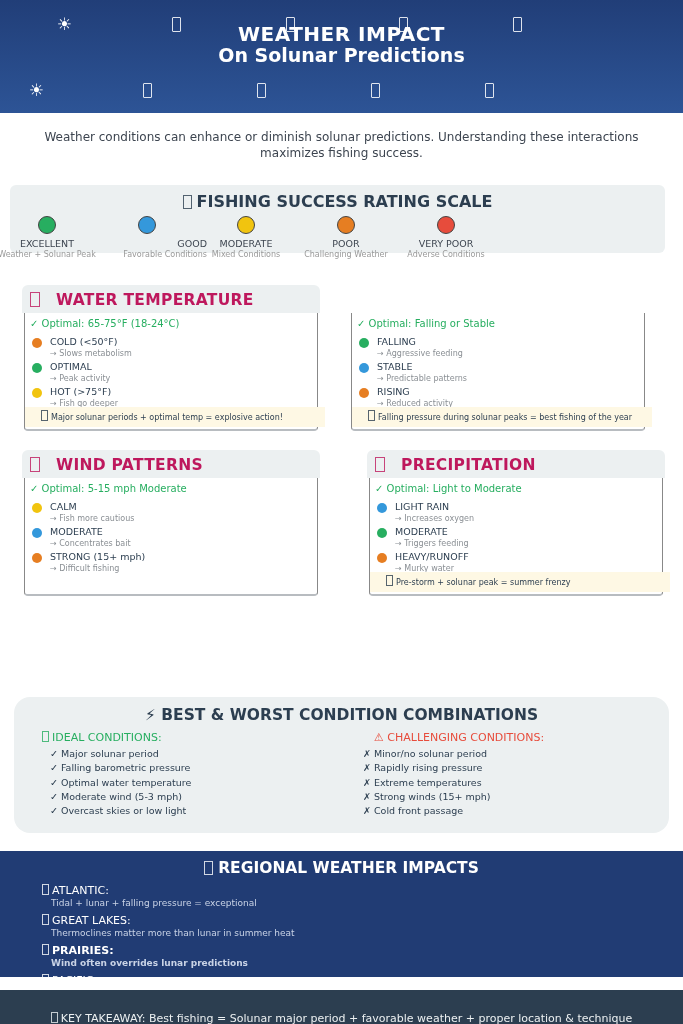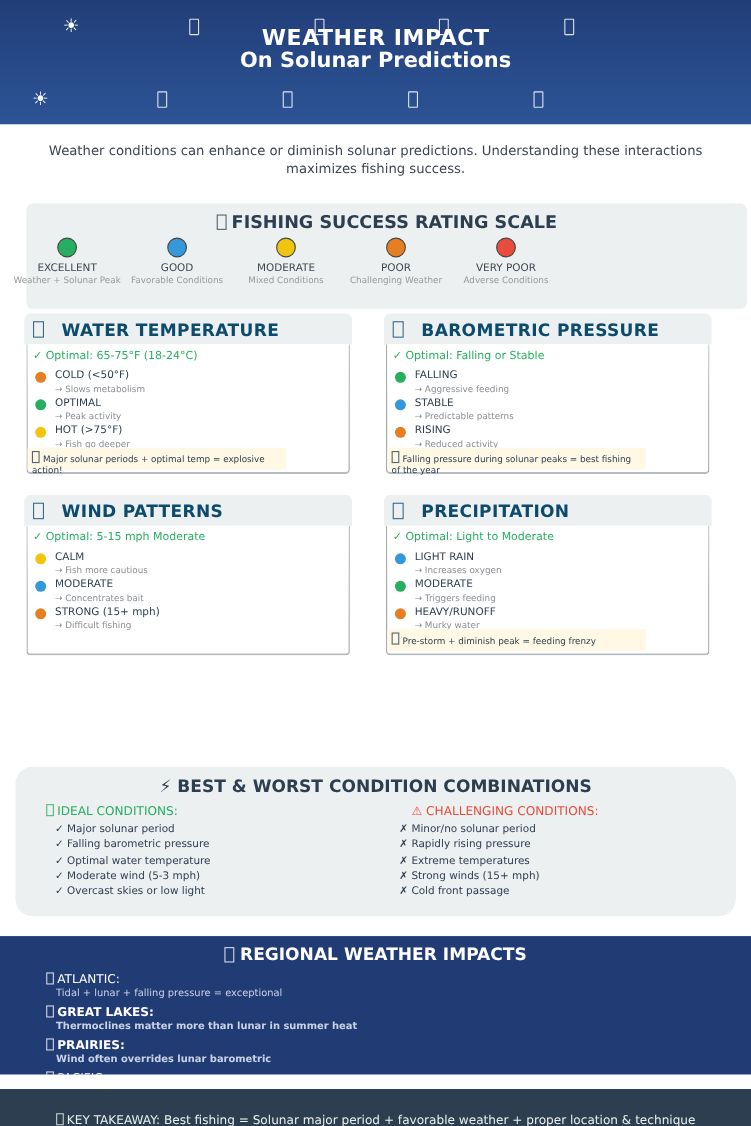--- a/index.html
+++ b/index.html
@@ -13,43 +13,43 @@
     color: #ffffff; font-weight: bold; font-size: 20px; letter-spacing: 0.5px; }
   .hero-sub { position: absolute; left: 0; right: 0; top: 44px; text-align: center;
     color: #ffffff; font-weight: bold; font-size: 19px; }
   .deco { position: absolute; color: #ffffff; font-size: 17px; line-height: 1; }
   .deco.box { width: 9px; height: 15px; border: 1.4px solid rgba(255,255,255,0.85); border-radius: 1px; }
 
   .intro { position: absolute; left: 40px; right: 40px; top: 129px; text-align: center;
     font-size: 12px; line-height: 16px; color: #3d4550; }
 
   
-  .scale { position: absolute; left: 24px; top: 185px; width: 655px; height: 96px;
+  .scale { position: absolute; left: 10px; top: 185px; width: 655px; height: 68px;
     background: #ecf0f1; border-radius: 6px; }
   .scale-title { position: absolute; left: 0; right: 0; top: 7px; text-align: center;
     font-weight: bold; font-size: 16px; color: #2c3e50; }
   .tofu { display: inline-block; width: 9px; height: 14px; border: 1.2px solid currentColor; vertical-align: -2px; margin-right: 5px; opacity: 0.8; }
   .tofu.sm { width: 7px; height: 11px; vertical-align: -1px; margin-right: 3px; }
   .rating { position: absolute; top: 31px; width: 120px; text-align: center; }
   .rating .dot { width: 18px; height: 18px; border-radius: 50%; margin: 0 auto; border: 1px solid #444; }
   .rating .lbl { margin-top: 4px; font-size: 9.5px; color: #3d4550; }
   .rating .sub { font-size: 8px; color: #999; white-space: nowrap; margin-top: 1px; }
 
   
   .card { position: absolute; width: 298px; height: 146px; }
   .card-head { position: absolute; left: 0; top: 0; width: 298px; height: 28px; background: #ecf0f1; border-radius: 6px 6px 0 0; }
-  .card-head .title { position: absolute; left: 8px; top: 6px; font-weight: bold; font-size: 15.5px; color: #0c4a6e; letter-spacing: 0.3px; }
+  .card-head .title { position: absolute; left: 8px; top: 6px; font-weight: bold; font-size: 15.5px; color: #be185d; letter-spacing: 0.3px; }
   .card-head .title .tofu { width: 10px; height: 15px; margin-right: 16px; }
   .card-body { position: absolute; left: 2px; top: 28px; width: 294px; height: 118px; border-left: 1.5px solid #888; border-right: 1.5px solid #888; border-bottom: 2px solid #b8bcc0; background: #fff; border-radius: 0 0 4px 4px; }
   .optimal { position: absolute; left: 5px; top: 5px; font-size: 10px; color: #27ae60; }
   .item { position: absolute; left: 7px; }
   .item .dot { position: absolute; left: 0; top: 2px; width: 10px; height: 10px; border-radius: 50%; }
   .item .name { position: absolute; left: 18px; top: 0; font-size: 9.5px; color: #2c3e50; white-space: nowrap; }
   .item .effect { position: absolute; left: 18px; top: 13px; font-size: 8px; color: #8a8f94; white-space: nowrap; }
-  .tip { position: absolute; left: 0; top: 94px; width: 235px; height: 20px; background: #fef8e4; font-size: 8px; color: #2c3e50; padding: 3px 4px; line-height: 10px; }
+  .tip { position: absolute; left: 0; top: 94px; width: 300px; height: 20px; background: #fef8e4; font-size: 8px; color: #2c3e50; padding: 3px 16px; line-height: 10px; }
 
   
   .combos { position: absolute; left: 14px; top: 697px; width: 655px; height: 136px; background: #ecf0f1; border-radius: 16px; }
   .combos-title { position: absolute; left: 0; right: 0; top: 9px; text-align: center; font-weight: bold; font-size: 15.5px; color: #2c3e50; }
   .col { position: absolute; top: 34px; }
   .col-head { font-size: 11px; }
   .col-head.good { color: #27ae60; }
   .col-head.bad { color: #e74c3c; margin-left: 19px; }
   .col ul { list-style: none; margin-top: 4px; }
   .col li { font-size: 9.5px; color: #2c3e50; height: 14.3px; padding-left: 8px; }
@@ -87,21 +87,21 @@
 
   <div class="scale">
     <div class="scale-title">
       <span class="tofu"></span><span>FISHING SUCCESS RATING SCALE</span>
     </div>
     <div class="rating" style="left:-23px;">
       <div class="dot" style="background:#27ae60" title="#27ae60"></div>
       <div class="lbl">EXCELLENT</div>
       <div class="sub">Weather + Solunar Peak</div>
     </div>
-    <div class="rating" style="left:77px;">
+    <div class="rating" style="left:77px;text-align:right;">
       <div class="dot" style="background:#3498db"></div>
       <div class="lbl">GOOD</div>
       <div class="sub">Favorable Conditions</div>
     </div>
     <div class="rating" style="left:176px;">
       <div class="dot" style="background:#f1c40f"></div>
       <div class="lbl">MODERATE</div>
       <div class="sub">Mixed Conditions</div>
     </div>
     <div class="rating" style="left:276px;">
@@ -135,23 +135,20 @@
       <div class="item" style="top:73px;">
         <span class="dot" style="background:#f1c40f"></span>
         <span class="name">HOT (&gt;75°F)</span>
         <span class="effect">→ Fish go deeper</span>
       </div>
       <div class="tip"><span class="tofu sm"></span><span>Major solunar periods + optimal temp = explosive action!</span></div>
     </div>
   </div>
 
   <div class="card" style="left:349px;top:285px;">
-    <div class="card-head">
-      <div class="title"><span class="tofu"></span><span>BAROMETRIC PRESSURE</span></div>
-    </div>
     <div class="card-body">
       <div class="optimal">✓ Optimal: Falling or Stable</div>
       <div class="item" style="top:23px;">
         <span class="dot" style="background:#27ae60"></span>
         <span class="name">FALLING</span>
         <span class="effect">→ Aggressive feeding</span>
       </div>
       <div class="item" style="top:48px;">
         <span class="dot" style="background:#3498db"></span>
         <span class="name">STABLE</span>
@@ -183,42 +180,42 @@
         <span class="effect">→ Concentrates bait</span>
       </div>
       <div class="item" style="top:73px;">
         <span class="dot" style="background:#e67e22"></span>
         <span class="name">STRONG (15+ mph)</span>
         <span class="effect">→ Difficult fishing</span>
       </div>
     </div>
   </div>
 
-  <div class="card" style="left:349px;top:450px;">
+  <div class="card" style="left:367px;top:450px;">
     <div class="card-head">
       <div class="title"><span class="tofu"></span><span>PRECIPITATION</span></div>
     </div>
     <div class="card-body">
       <div class="optimal">✓ Optimal: Light to Moderate</div>
       <div class="item" style="top:23px;">
         <span class="dot" style="background:#3498db"></span>
         <span class="name">LIGHT RAIN</span>
         <span class="effect">→ Increases oxygen</span>
       </div>
       <div class="item" style="top:48px;">
         <span class="dot" style="background:#27ae60"></span>
         <span class="name">MODERATE</span>
         <span class="effect">→ Triggers feeding</span>
       </div>
       <div class="item" style="top:73px;">
         <span class="dot" style="background:#e67e22"></span>
         <span class="name">HEAVY/RUNOFF</span>
         <span class="effect">→ Murky water</span>
       </div>
-      <div class="tip"><span class="tofu sm"></span><span>Pre-storm + diminish peak = feeding frenzy</span></div>
+      <div class="tip"><span class="tofu sm"></span><span>Pre-storm + solunar peak = summer frenzy</span></div>
     </div>
   </div>
 
   <div class="combos">
     <div class="combos-title">⚡ BEST &amp; WORST CONDITION COMBINATIONS</div>
     <div class="col" style="left:28px;">
       <div class="col-head good"><span class="tofu sm"></span><span>IDEAL CONDITIONS:</span></div>
       <ul>
         <li>✓ Major solunar period</li>
         <li>✓ Falling barometric pressure</li>
@@ -238,27 +235,27 @@
       </ul>
     </div>
   </div>
 
   <div class="regional">
     <div class="regional-title"><span class="tofu"></span><span>REGIONAL WEATHER IMPACTS</span></div>
     <div class="region" style="top:33px;">
       <div class="rname"><span class="tofu sm"></span><span>ATLANTIC:</span></div>
       <div class="rdesc">Tidal + lunar + falling pressure = exceptional</div>
     </div>
-    <div class="region" style="top:63px;font-weight:bold;">
+    <div class="region" style="top:63px;">
       <div class="rname"><span class="tofu sm"></span><span>GREAT LAKES:</span></div>
       <div class="rdesc">Thermoclines matter more than lunar in summer heat</div>
     </div>
     <div class="region" style="top:93px;font-weight:bold;">
       <div class="rname"><span class="tofu sm"></span><span>PRAIRIES:</span></div>
-      <div class="rdesc">Wind often overrides lunar barometric</div>
+      <div class="rdesc">Wind often overrides lunar predictions</div>
     </div>
     <div class="region" style="top:123px;">
       <div class="rname"><span class="tofu sm"></span><span>PACIFIC:</span></div>
     </div>
   </div>
   <div class="white-gap"></div>
 
   <div class="takeaway">
     <span class="tofu sm"></span><span>KEY TAKEAWAY: Best fishing = Solunar major period + favorable weather + proper location &amp; technique</span>
   </div>

